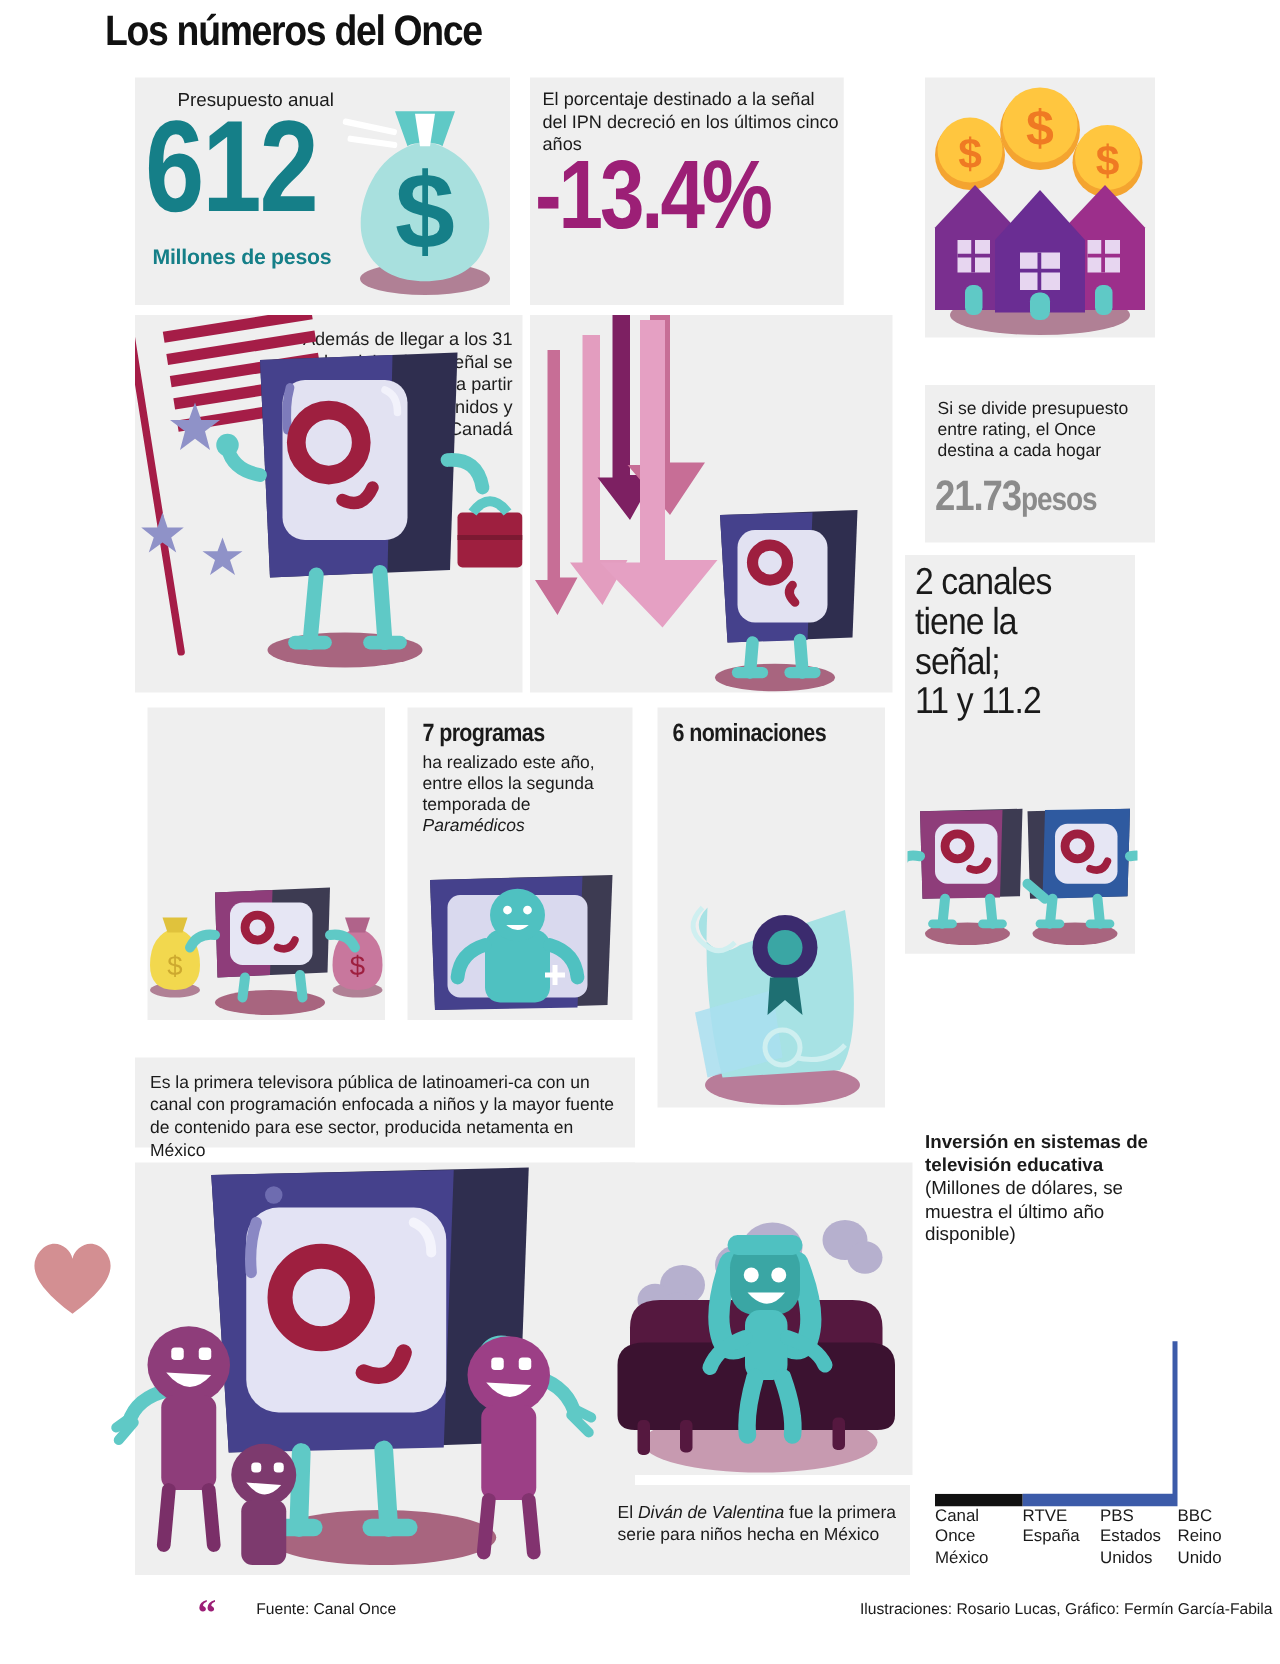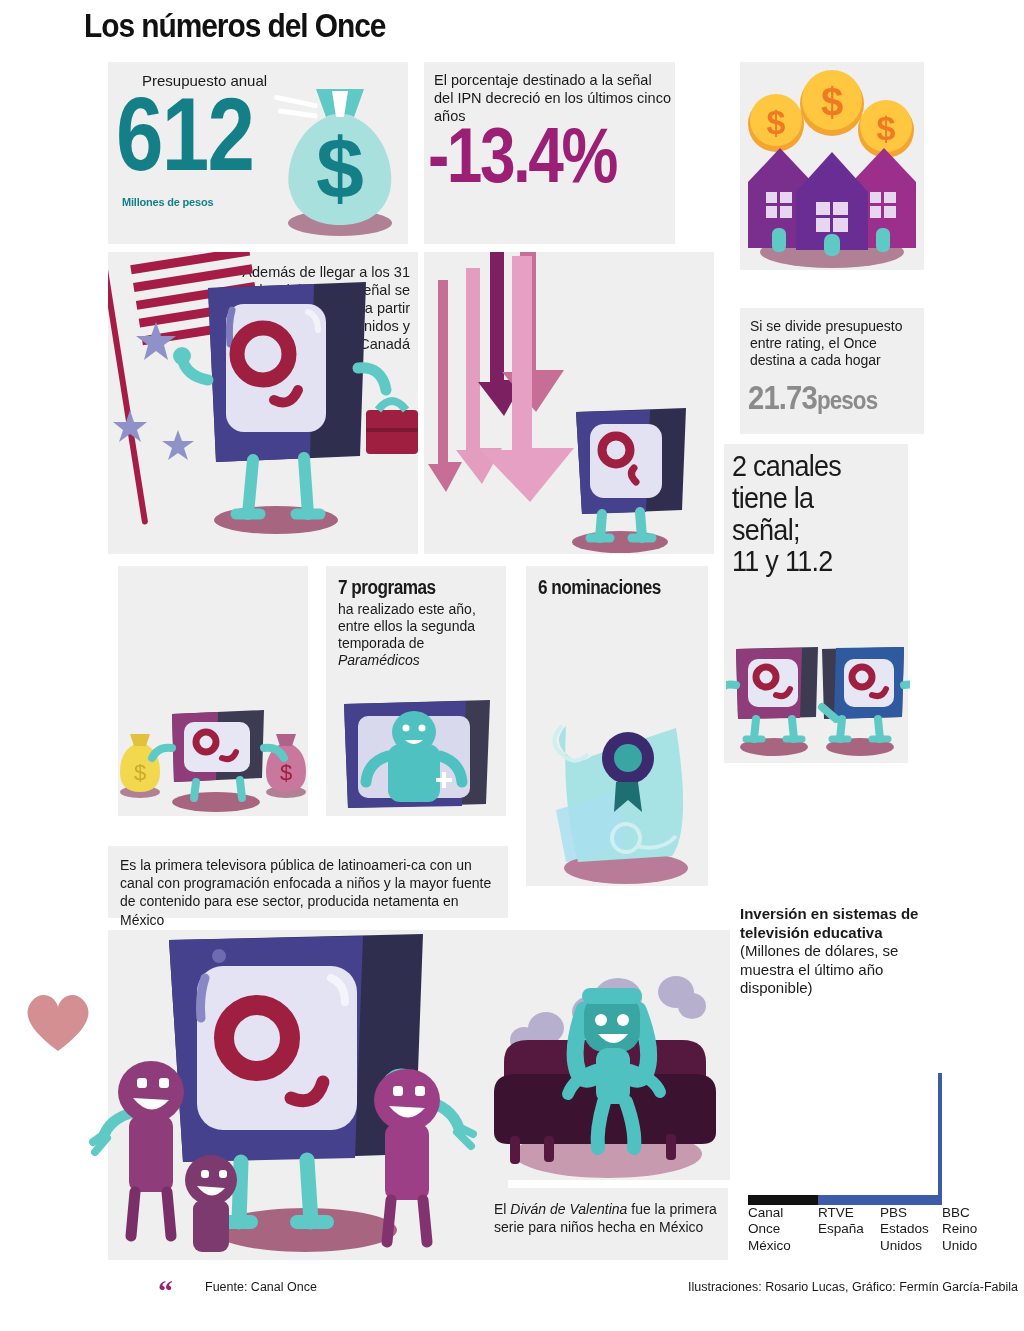--- a/index.html
+++ b/index.html
@@ -38,21 +38,21 @@
   .stat-body { font-size:14px; line-height:1.22; }
   .it { font-style:italic; }
 
   
   #p-budget { left:108px; top:62px; width:300px; height:182px; }
   #budget-label { position:absolute; left:14px; top:10px; font-size:15px;margin-left:20px; }
   #budget-number {
     position:absolute; left:8px; top:26px; font-size:104px; color:#157f88;
   }
   #budget-unit {
-    position:absolute; left:14px; top:134px; font-size:11px; font-weight:bold;
+    position:absolute; left:14px; top:134px; font-size:17px; font-weight:bold;
     color:#157f88; letter-spacing:-0.2px;
   }
   
   #bag { position:absolute; right:6px; bottom:6px; width:130px; height:165px; }
 
   
   #p-pct { left:424px; top:62px; width:251px; height:182px; }
   #pct-label { position:absolute; left:10px; top:10px; font-size:14.5px; line-height:1.24; }
   #pct-number {
     position:absolute; left:4px; top:58px; font-size:78px; color:#9c1f76;

